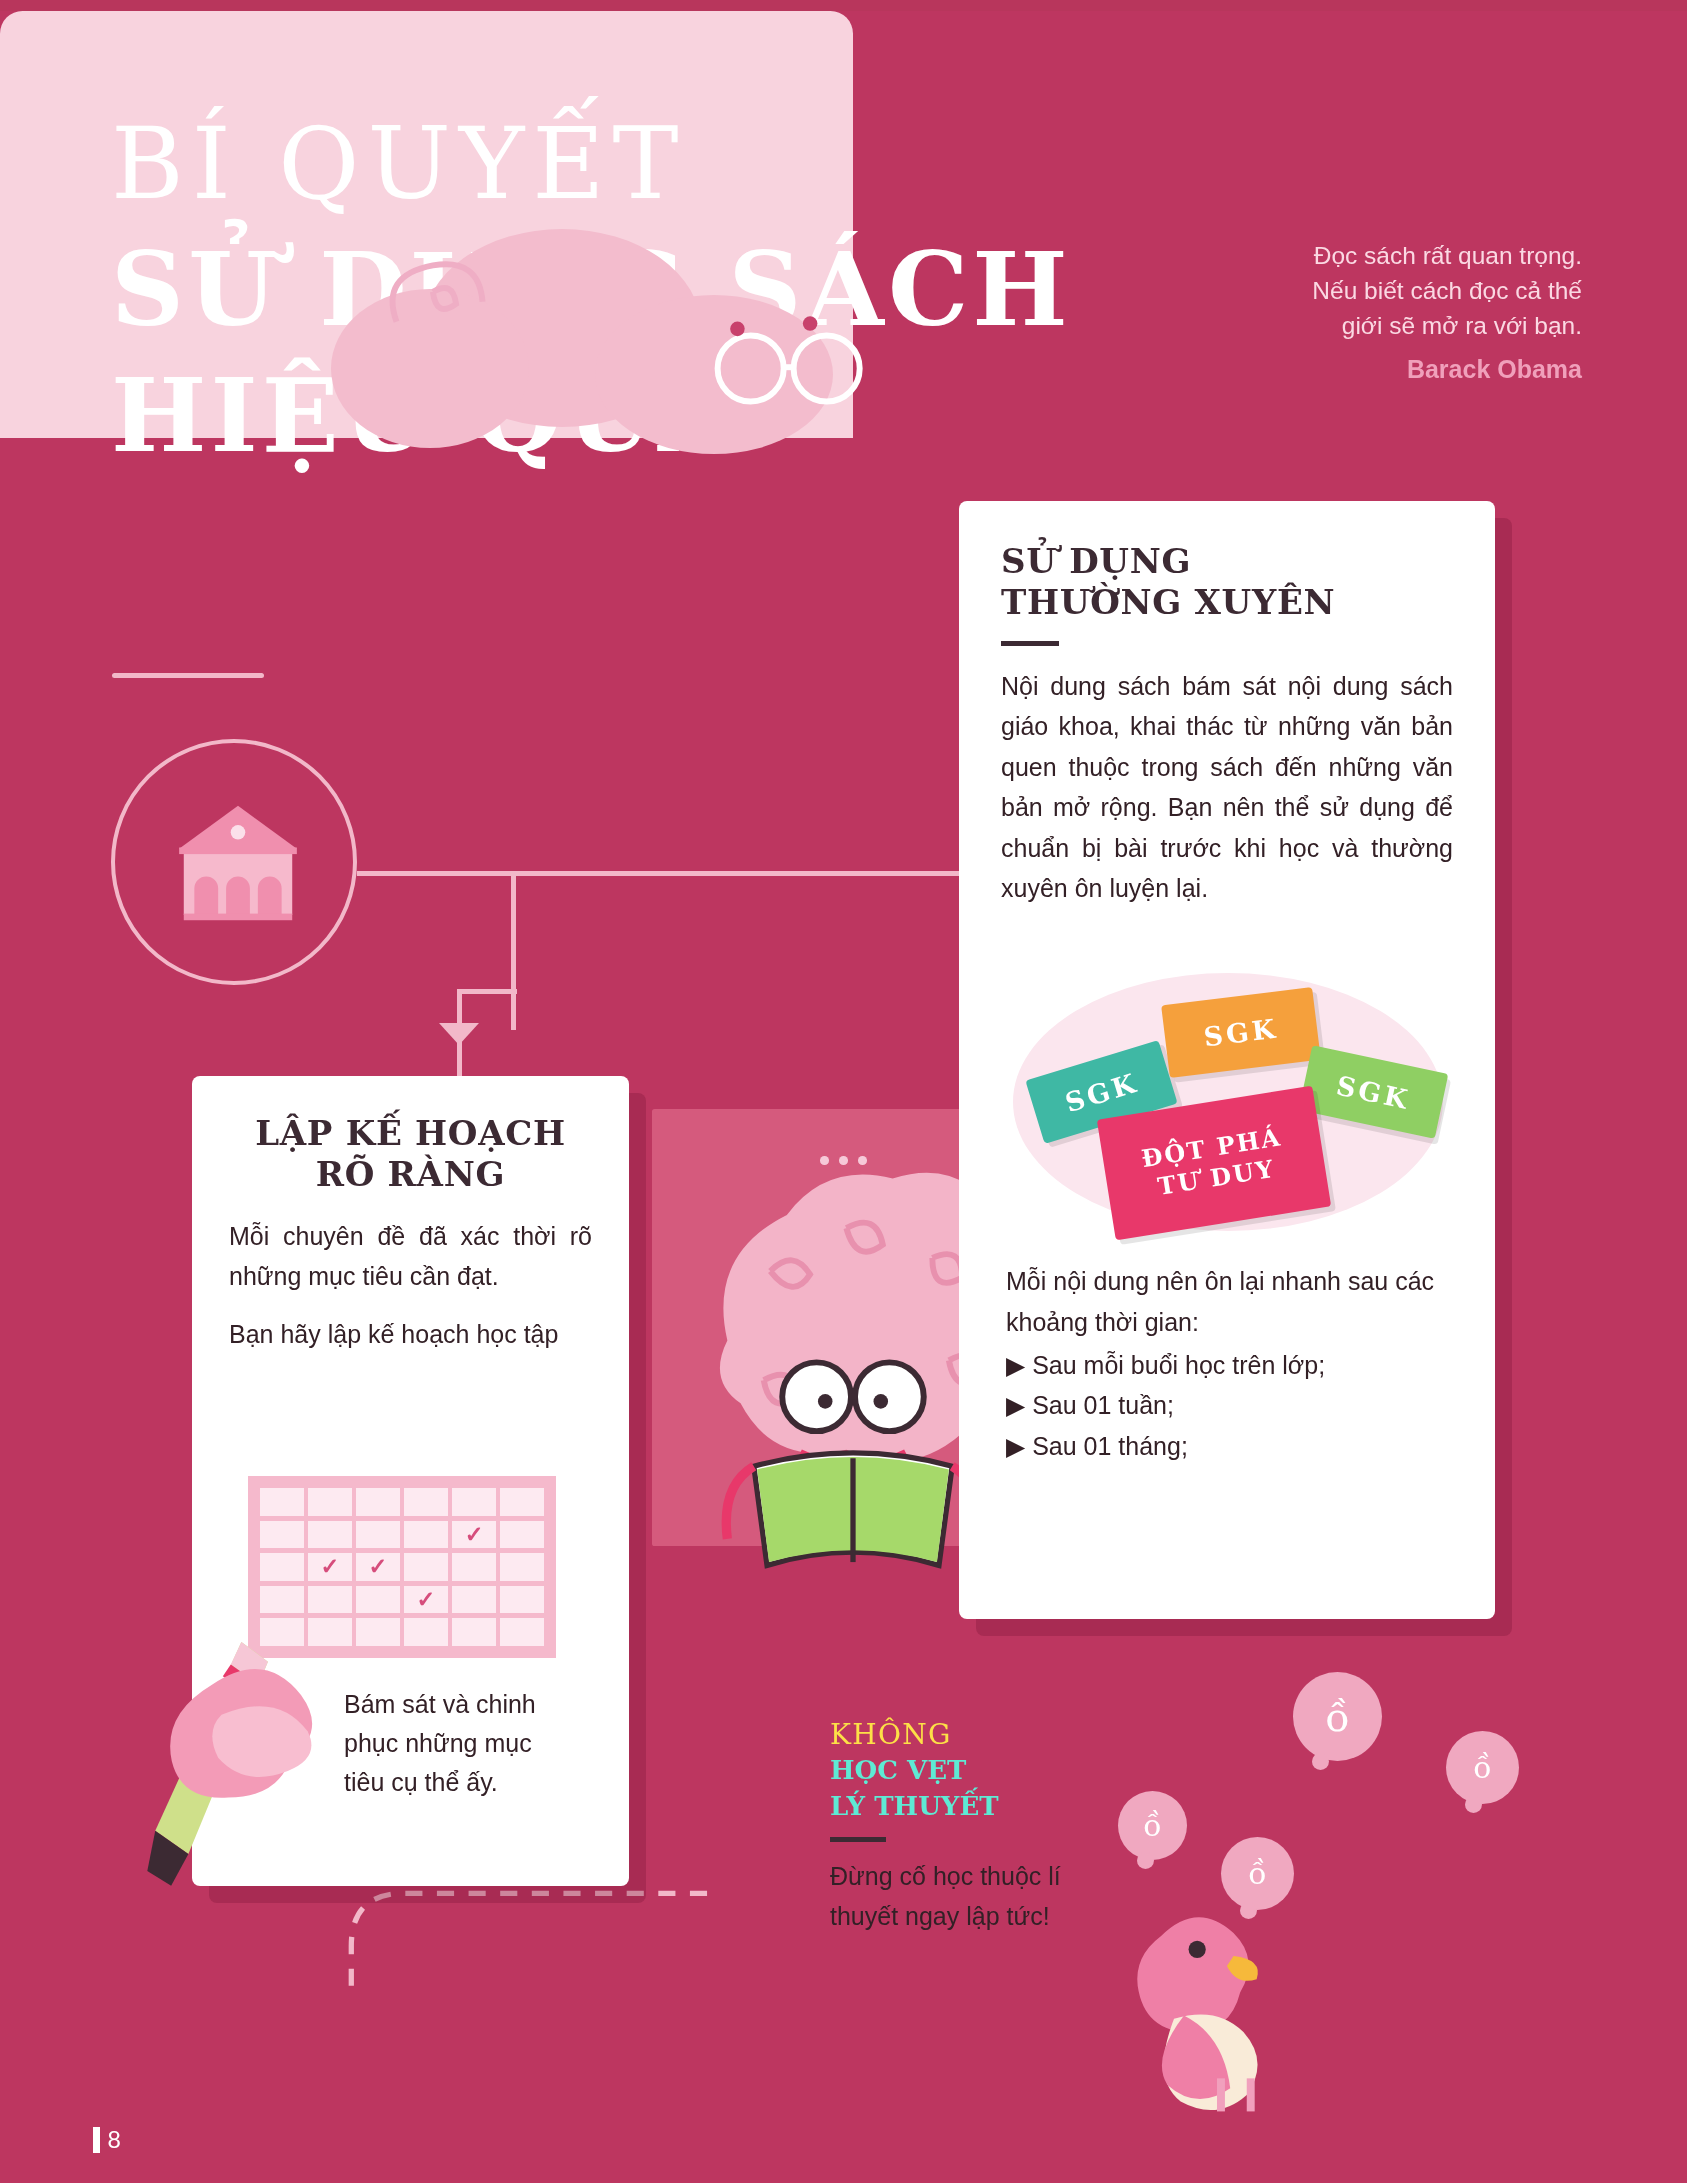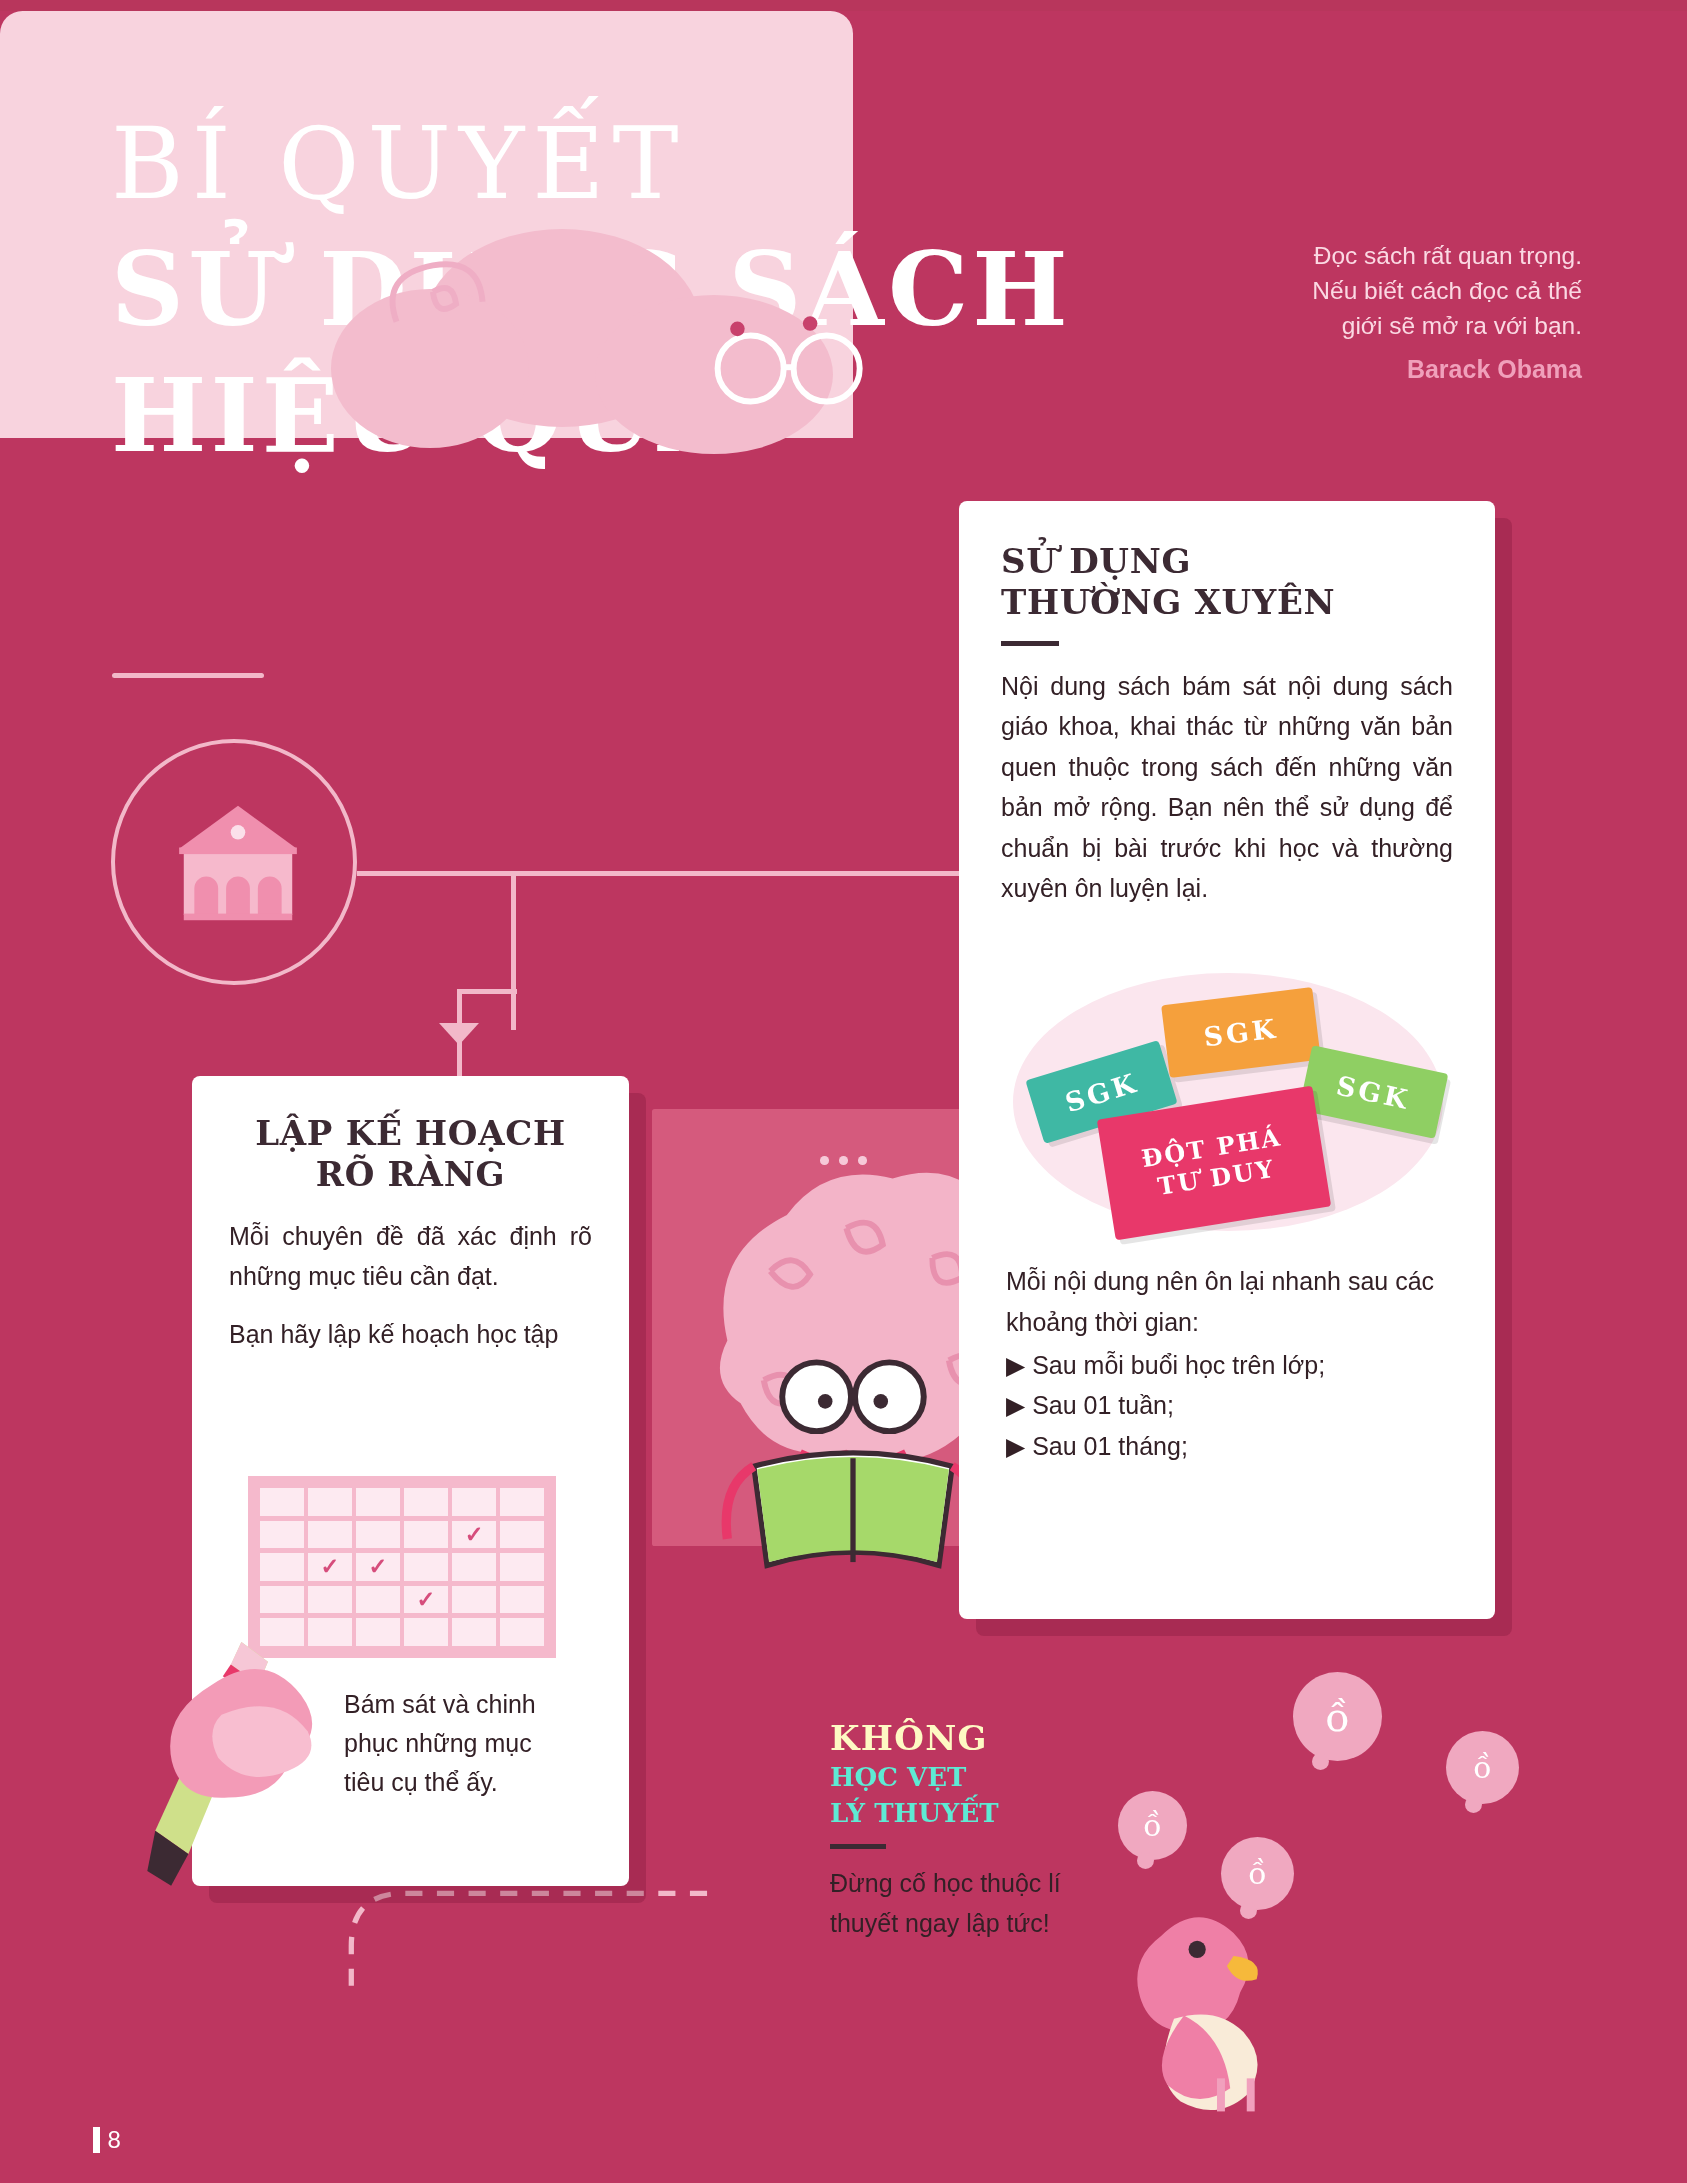--- a/index.html
+++ b/index.html
@@ -303,22 +303,22 @@
   }
 
   
   .np-inner {
     position: absolute;
     left: 830px; top: 1707px;
     width: 278px;
   }
   .np-k {
     font-family: "DejaVu Serif", serif;
-    font-weight: 700; font-size: 34px;
-    color: #fef9c3; letter-spacing: 1.3px;
+    font-weight: 400; font-size: 28px;
+    color: #fde047; letter-spacing: 1.3px;
   }
   .np-h {
     font-family: "DejaVu Serif", serif;
     font-weight: 700; font-size: 26px;
     color: #5eead4; line-height: 1.22; margin-top: 4px;
   }
   .np-rule { width: 56px; height: 4.6px; background: #3c2a33; margin: 14.6px 0 14.6px 0; }
   .np-body { font-size: 25px; line-height: 1.6; color: #332026; }
 
   
@@ -453,21 +453,21 @@
       <div>▶ Sau 01 tuần;</div>
       <div>▶ Sau 01 tháng;</div>
     </div>
   </div>
 
   <div class="card card-plan">
     <div class="card-inner" style="padding:37px 37px 0 37px">
       <div class="card-h center">LẬP KẾ HOẠCH</div>
       <div class="card-h center">RÕ RÀNG</div>
       <div class="hrule center" style="width:0;height:0"></div>
-      <div class="body-txt" style="margin-top:20px">Mỗi chuyên đề đã xác định rõ những mục tiêu cần đạt.</div>
+      <div class="body-txt" style="margin-top:20px">Mỗi chuyên đề đã xác thời rõ những mục tiêu cần đạt.</div>
       <div class="body-txt p2">Bạn hãy lập kế hoạch học tập</div>
     </div>
   </div>
 
   <div class="cal">
     <div class="cal-grid">
       <div class="cal-cell"></div>
         <div class="cal-cell"></div>
         <div class="cal-cell"></div>
       <div class="cal-cell"></div>

